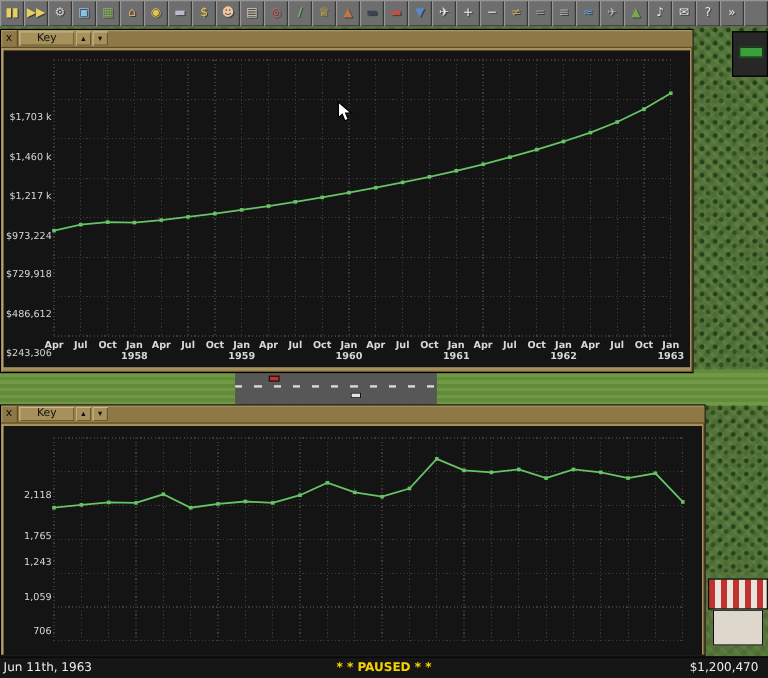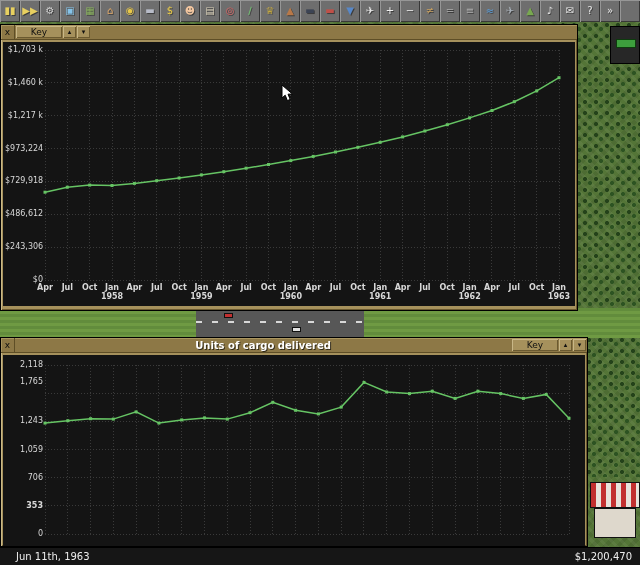--- a/index.html
+++ b/index.html
@@ -61,27 +61,27 @@
   .title-text { flex:1; text-align:center; font-size:10px; line-height:15px; color:#ffffff;
     font-weight:bold; text-shadow:1px 1px 0 rgba(0,0,0,0.65);
     white-space:nowrap; overflow:hidden; }
   .key-btn { width:46px; margin:1px; font-size:9px; line-height:12px; text-align:center; color:#101010;
     background:#a6915c; box-shadow: inset 1px 1px 0 #c8b787, inset -1px -1px 0 #6b5a30; }
   .mini-btn { width:13px; margin:1px 1px 1px 0; font-size:7px; line-height:12px; text-align:center;
     color:#101010; background:#a6915c; box-shadow: inset 1px 1px 0 #c8b787, inset -1px -1px 0 #6b5a30; }
   .chart-area { position:absolute; left:2px; right:2px; top:17px; background:#141414; overflow:hidden; }
   #chart1 { bottom:4px; }
   #chart2 { bottom:0; }
-  .ytick { position:absolute; width:38px; left:2px; text-align:right; color:#d8d8d8; font-size:8px; line-height:8px; }
+  .ytick { position:absolute; width:38px; left:2px; text-align:right; color:#d8d8d8; font-size:8px; line-height:8px;margin-top:48px; }
   .xlab  { position:absolute; transform:translateX(-50%); color:#d8d8d8; font-size:8px; line-height:8px; white-space:nowrap;font-weight:bold; }
 
   
   #statusbar { position:absolute; left:0; top:547px; width:640px; height:18px;
     background:#161616; border-top:1px solid #000; font-size:10px; color:#ededed; }
-  .sb-date  { position:absolute; left:16px; top:3px; }
+  .sb-date  { position:absolute; left:3px; top:3px; }
   .sb-paused{ position:absolute; left:0; right:0; top:3px; text-align:center; color:#f6d300; font-weight:bold; }
   .sb-money { position:absolute; right:8px; top:3px; }
 
   
   #cursor { position:absolute; left:281px; top:84px; }
 </style>
 </head>
 <body>
 
 <div class="map-pattern"></div>
@@ -263,21 +263,20 @@
         <rect x="487.5" y="67.0" width="3" height="3" fill="#66c464"></rect>
         <rect x="509.8" y="58.2" width="3" height="3" fill="#66c464"></rect>
         <rect x="532.2" y="47.4" width="3" height="3" fill="#66c464"></rect>
         <rect x="554.5" y="34.2" width="3" height="3" fill="#66c464"></rect>
       </svg><div class="ytick" style="top: 4px;">$1,703 k</div><div class="ytick" style="top: 36.8571px;">$1,460 k</div><div class="ytick" style="top: 69.7143px;">$1,217 k</div><div class="ytick" style="top: 102.571px;">$973,224</div><div class="ytick" style="top: 135.429px;">$729,918</div><div class="ytick" style="top: 168.286px;">$486,612</div><div class="ytick" style="top: 201.143px;">$243,306</div><div class="ytick" style="top: 234px;">$0</div><div class="xlab" style="left: 42px; top: 242px;">Apr</div><div class="xlab" style="left: 64.3478px; top: 242px;">Jul</div><div class="xlab" style="left: 86.6957px; top: 242px;">Oct</div><div class="xlab" style="left: 109.043px; top: 242px;">Jan</div><div class="xlab" style="left: 109.043px; top: 251px;">1958</div><div class="xlab" style="left: 131.391px; top: 242px;">Apr</div><div class="xlab" style="left: 153.739px; top: 242px;">Jul</div><div class="xlab" style="left: 176.087px; top: 242px;">Oct</div><div class="xlab" style="left: 198.435px; top: 242px;">Jan</div><div class="xlab" style="left: 198.435px; top: 251px;">1959</div><div class="xlab" style="left: 220.783px; top: 242px;">Apr</div><div class="xlab" style="left: 243.13px; top: 242px;">Jul</div><div class="xlab" style="left: 265.478px; top: 242px;">Oct</div><div class="xlab" style="left: 287.826px; top: 242px;">Jan</div><div class="xlab" style="left: 287.826px; top: 251px;">1960</div><div class="xlab" style="left: 310.174px; top: 242px;">Apr</div><div class="xlab" style="left: 332.522px; top: 242px;">Jul</div><div class="xlab" style="left: 354.87px; top: 242px;">Oct</div><div class="xlab" style="left: 377.217px; top: 242px;">Jan</div><div class="xlab" style="left: 377.217px; top: 251px;">1961</div><div class="xlab" style="left: 399.565px; top: 242px;">Apr</div><div class="xlab" style="left: 421.913px; top: 242px;">Jul</div><div class="xlab" style="left: 444.261px; top: 242px;">Oct</div><div class="xlab" style="left: 466.609px; top: 242px;">Jan</div><div class="xlab" style="left: 466.609px; top: 251px;">1962</div><div class="xlab" style="left: 488.957px; top: 242px;">Apr</div><div class="xlab" style="left: 511.304px; top: 242px;">Jul</div><div class="xlab" style="left: 533.652px; top: 242px;">Oct</div><div class="xlab" style="left: 556px; top: 242px;">Jan</div><div class="xlab" style="left: 556px; top: 251px;">1963</div></div>
 </div>
 
 <div class="window" id="win2">
   <div class="titlebar">
     <div class="close-btn">x</div>
-    <div class="title-text">Units of cargo delivered</div>
     <div class="key-btn">Key</div>
     <div class="mini-btn">▴</div>
     <div class="mini-btn">▾</div>
   </div>
   <div class="chart-area" id="chart2"><svg width="582" height="191">
         <line x1="42" y1="10" x2="42" y2="179" stroke="#3a3a3a" stroke-width="1" stroke-dasharray="1 2" shape-rendering="crispEdges"></line>
         <line x1="64.78260869565217" y1="10" x2="64.78260869565217" y2="179" stroke="#3a3a3a" stroke-width="1" stroke-dasharray="1 2" shape-rendering="crispEdges"></line>
         <line x1="87.56521739130434" y1="10" x2="87.56521739130434" y2="179" stroke="#3a3a3a" stroke-width="1" stroke-dasharray="1 2" shape-rendering="crispEdges"></line>
         <line x1="110.34782608695652" y1="10" x2="110.34782608695652" y2="179" stroke="#3a3a3a" stroke-width="1" stroke-dasharray="1 2" shape-rendering="crispEdges"></line>
         <line x1="133.1304347826087" y1="10" x2="133.1304347826087" y2="179" stroke="#3a3a3a" stroke-width="1" stroke-dasharray="1 2" shape-rendering="crispEdges"></line>
@@ -325,23 +324,24 @@
         <rect x="359.5" y="25.9" width="3" height="3" fill="#66c464"></rect>
         <rect x="382.2" y="35.5" width="3" height="3" fill="#66c464"></rect>
         <rect x="405.0" y="37.1" width="3" height="3" fill="#66c464"></rect>
         <rect x="427.8" y="34.7" width="3" height="3" fill="#66c464"></rect>
         <rect x="450.6" y="41.9" width="3" height="3" fill="#66c464"></rect>
         <rect x="473.4" y="34.7" width="3" height="3" fill="#66c464"></rect>
         <rect x="496.2" y="37.1" width="3" height="3" fill="#66c464"></rect>
         <rect x="518.9" y="41.9" width="3" height="3" fill="#66c464"></rect>
         <rect x="541.7" y="37.9" width="3" height="3" fill="#66c464"></rect>
         <rect x="564.5" y="61.8" width="3" height="3" fill="#66c464"></rect>
-      </svg><div class="ytick" style="top: 6px;">2,118</div><div class="ytick" style="top: 23px;">1,765</div><div class="ytick" style="top: 62.3333px;">1,243</div><div class="ytick" style="top: 90.5px;">1,059</div><div class="ytick" style="top: 118.667px;">706</div><div class="ytick" style="top: 146.833px; font-weight: bold;">353</div><div class="ytick" style="top: 175px;">0</div></div>
+      </svg><div class="ytick" style="top: 6px;">2,118</div><div class="ytick" style="top: 40px;">1,765</div><div class="ytick" style="top: 62.3333px;">1,243</div><div class="ytick" style="top: 90.5px;">1,059</div><div class="ytick" style="top: 118.667px;">706</div><div class="ytick" style="top: 146.833px; font-weight: bold;">353</div><div class="ytick" style="top: 175px;">0</div></div>
 </div>
 
 <div id="statusbar">
   <div class="sb-date">Jun 11th, 1963</div>
+  <div class="sb-paused">*  *  PAUSED  *  *</div>
   <div class="sb-money">$1,200,470</div>
 </div>
 
 <svg id="cursor" width="13" height="19" viewBox="0 0 13 19">
   <path d="M1,1 L1,14 L4.2,11.2 L6.4,16.6 L9.2,15.4 L7,10.2 L11.4,10 Z" fill="#ffffff" stroke="#000000" stroke-width="1"></path>
 </svg>
 
 </body></html>

